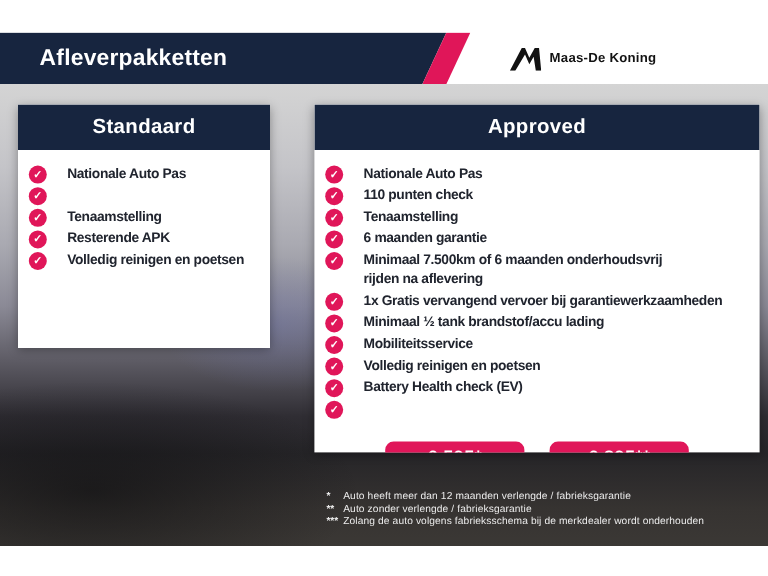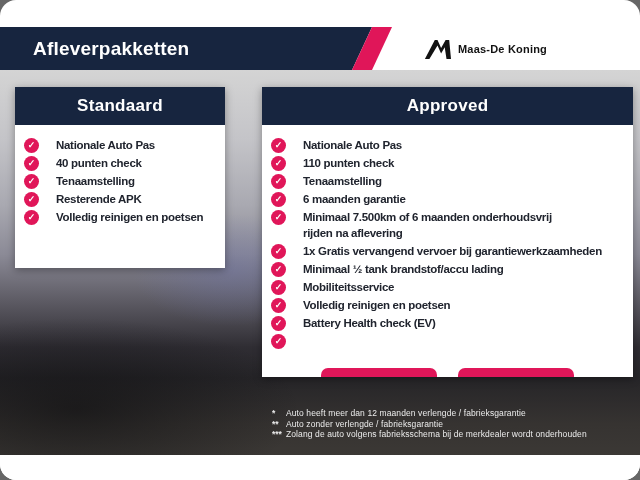--- a/index.html
+++ b/index.html
@@ -1,19 +1,19 @@
 <!DOCTYPE html>
 <html><head>
 <meta charset="utf-8">
 <style>
   * { margin:0; padding:0; box-sizing:border-box; }
   body { background:#666; font-family:"Liberation Sans", sans-serif; }
   .screen {
     position:relative; width:640px; height:480px; background:#ffffff;
-    overflow:hidden; font-family:"Liberation Sans", sans-serif;border-radius:16px;
+    overflow:hidden; font-family:"Liberation Sans", sans-serif;
   }
   
   .bg-photo {
     position:absolute; left:0; top:70px; width:640px; height:385px;
     background:
       radial-gradient(140px 80px at 36% 52%, rgba(110,115,165,0.45), rgba(110,115,165,0) 70%),
       radial-gradient(320px 130px at 12% 88%, rgba(10,10,12,0.55), rgba(10,10,12,0) 70%),
       linear-gradient(180deg, #d4d4d4 0%, #c4c4c8 18%, #a9a9b1 35%, #8b8a96 48%,
         #5d5b64 60%, #2f2d33 72%, #262528 80%, #363331 92%, #3b3835 100%);
   }
@@ -32,21 +32,21 @@
   .page-title {
     position:absolute; left:33px; top:0; height:43px; display:flex; align-items:center;
     color:#ffffff; font-size:19px; font-weight:bold; letter-spacing:0.2px;
   }
   .brand { position:absolute; left:424px; top:0; height:43px; display:flex; align-items:center; gap:7px; }
   .brand-mark { display:block; }
   .brand-name { color:#121212; font-size:11px; font-weight:bold; letter-spacing:0.2px; }
 
   
   .card { position:absolute; background:#ffffff; box-shadow:0 2px 8px rgba(0,0,0,0.35); overflow:hidden; }
-  .card-standaard { left:15px; top:87px; width:210px; height:181px; }
+  .card-standaard { left:15px; top:87px; width:210px; height:203px; }
   .card-approved  { left:262px; top:87px; width:371px; height:290px; }
   .card-header {
     height:38px; background:var(--navy); color:#ffffff; display:flex;
     align-items:center; justify-content:center; font-size:17px; font-weight:bold;
     letter-spacing:0.3px;
   }
   .features { list-style:none; padding:12px 4px 0 9px; }
   .feature { display:flex; align-items:flex-start; margin-bottom:2px; }
   .check {
     flex:0 0 15px; width:15px; height:15px; border-radius:50%; background:var(--pink);
@@ -105,21 +105,20 @@
     <div class="card-header">
       <span>Standaard</span>
     </div>
     <ul class="features">
       <li class="feature">
         <span class="check">✓</span>
         <span class="feature-text">Nationale Auto Pas</span>
       </li>
       <li class="feature">
         <span class="check">✓</span>
-        <span class="feature-text">40 punten check</span>
       </li>
       <li class="feature">
         <span class="check">✓</span>
         <span class="feature-text">Tenaamstelling</span>
       </li>
       <li class="feature">
         <span class="check">✓</span>
         <span class="feature-text">Resterende APK</span>
       </li>
       <li class="feature">

